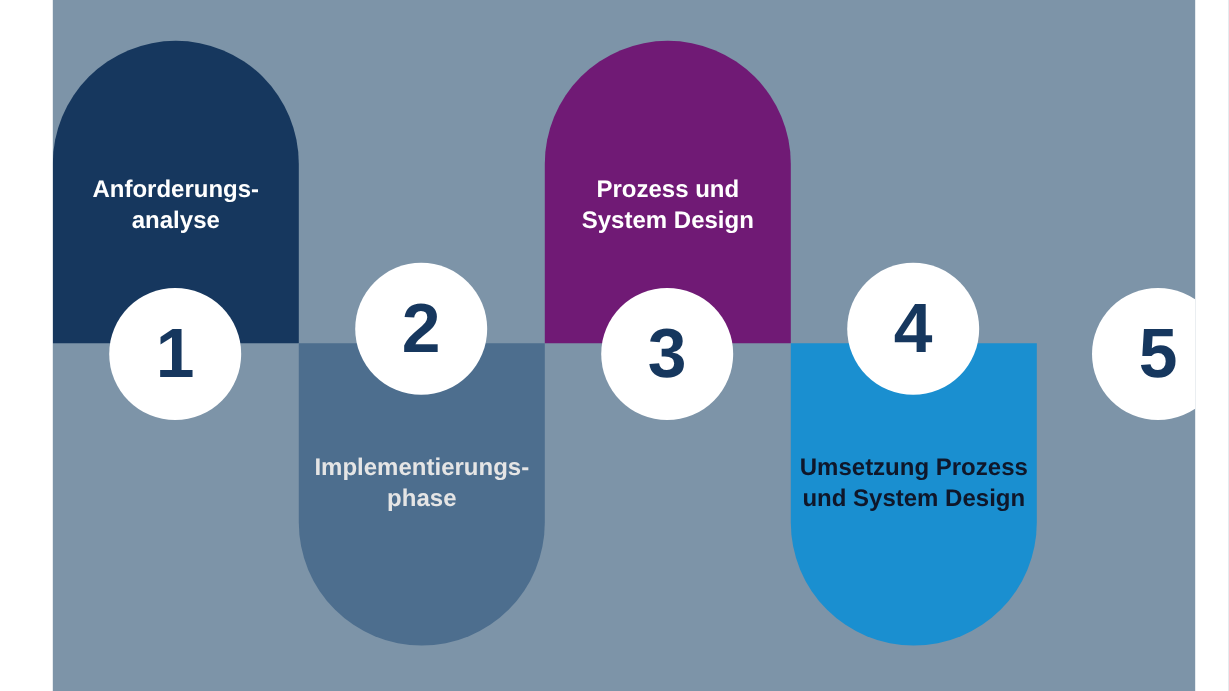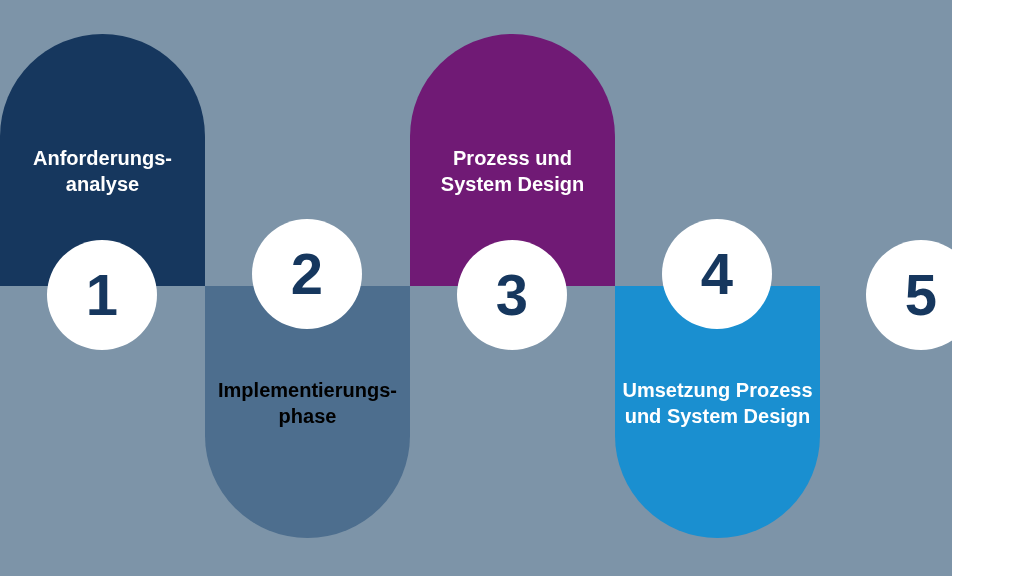--- a/index.html
+++ b/index.html
@@ -2,20 +2,21 @@
 <html><head>
 <meta charset="utf-8">
 <style>
   html, body { margin: 0; padding: 0; }
   .canvas {
     position: relative;
     width: 952px;
     height: 576px;
     overflow: hidden;
     font-family: "Liberation Sans", sans-serif;
+    margin-left: 44px;
   }
   .pill {
     position: absolute;
     width: 205px;
     height: 252px;
   }
   .pill-top    { top: 34px;  border-radius: 103px 103px 0 0; }
   .pill-bottom { top: 286px; border-radius: 0 0 103px 103px; }
   .s1 { left: 0; }
   .s2 { left: 205px; }
@@ -61,31 +62,31 @@
 <body>
 
 <div class="canvas" style="background-color: rgb(125, 148, 168);">
 
   <div class="pill pill-top s1" style="background-color: rgb(22, 55, 94);">
     <div class="pill-label" style="color: rgb(255, 255, 255);">Anforderungs-
 analyse</div>
   </div>
 
   <div class="pill pill-bottom s2" style="background-color: rgb(77, 110, 142);">
-    <div class="pill-label" style="color: #000000;">Implementierungs-
+    <div class="pill-label" style="color: #e5e5e5;">Implementierungs-
 phase</div>
   </div>
 
   <div class="pill pill-top s3" style="background-color: #701a75;">
     <div class="pill-label" style="color: rgb(255, 255, 255);">Prozess und
 System Design</div>
   </div>
 
   <div class="pill pill-bottom s4" style="background-color: rgb(26, 143, 208);">
-    <div class="pill-label" style="color: #ffffff; text-align: center;">Umsetzung Prozess
+    <div class="pill-label" style="color: #0f172a; text-align: center;">Umsetzung Prozess
 und System Design</div>
   </div>
 
 
   <div class="badge badge-top b1" style="background-color: rgb(255, 255, 255);">
     <span class="num" style="color: rgb(22, 55, 94);">1</span>
   </div>
 
   <div class="badge badge-bottom b2" style="background-color: rgb(255, 255, 255);">
     <span class="num" style="color: rgb(22, 55, 94);">2</span>

